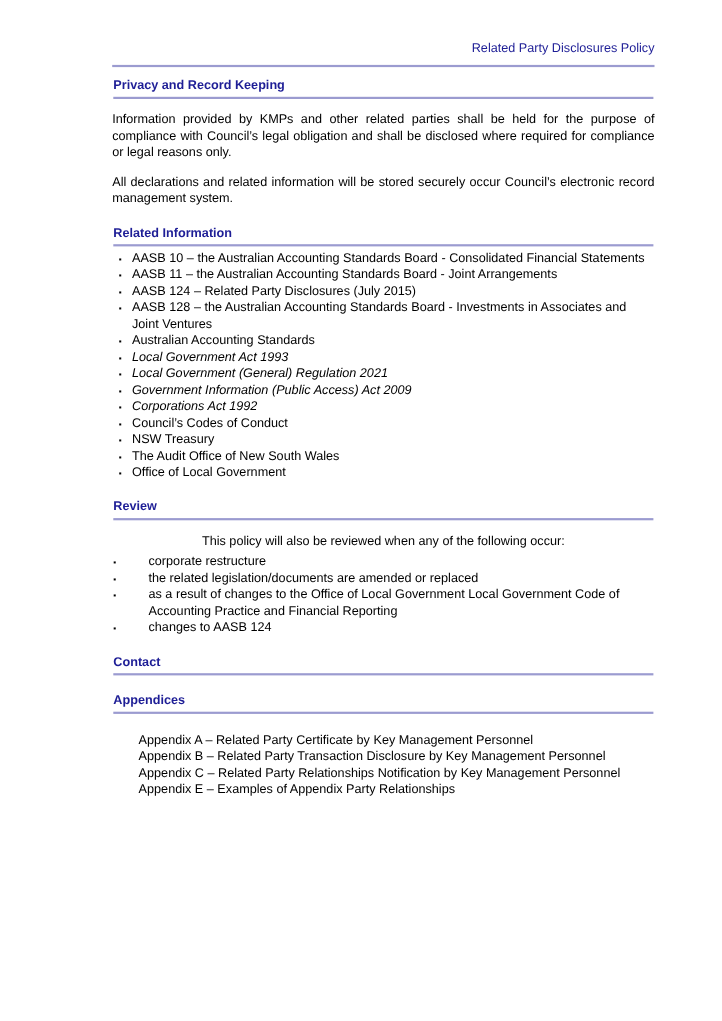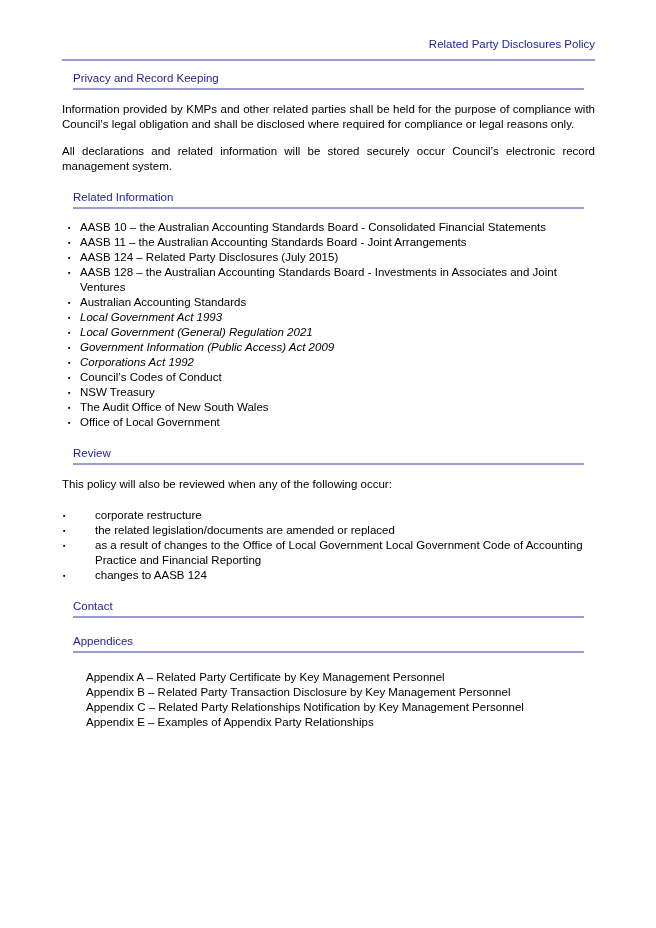--- a/index.html
+++ b/index.html
@@ -7,38 +7,39 @@
     position: relative;
     width: 656px;
     height: 784px;
     background: #ffffff;
     font-family: "Liberation Sans", sans-serif;
     font-size: 11.5px;
     line-height: 15px;
     color: #000000;
     overflow: hidden;
     box-sizing: border-box;
+    padding-left: 40px;
   }
   .content { padding: 37px 61px 0 62px; }
 
   .hdr-title {
     text-align: right;
     color: #1E1E96;
     padding-bottom: 7px;
     border-bottom: 2px solid #9B9BD0;
   }
 
   .section-heading {
     color: #1E1E96;
-    font-weight: normal;
+    font-weight: bold;
     font-size: 11.5px;
     line-height: 14px;
     border-bottom: 2px solid #9B9BD0;
     padding-bottom: 3px;
-    margin: 11px;
+    margin: 1px;
   }
   .mt-hdr { margin-top: 10px; }
   .mt-sec { margin-top: 16px; }
 
   .para { text-align: justify; margin: 12px 0 0 0; }
 
   .list { margin-top: 4px; }
   .li { display: flex; }
   .blt {
     flex: none;
@@ -129,21 +130,21 @@
         <span class="blt">▪</span>
         <span class="li-text">The Audit Office of New South Wales</span>
       </div>
       <div class="li">
         <span class="blt">▪</span>
         <span class="li-text">Office of Local Government</span>
       </div>
     </div>
 
     <div class="section-heading mt-sec">Review</div>
-    <p class="para" style="text-align:left; margin-bottom:16px;">This policy will also be reviewed when any of the following occur:</p>
+    <p class="para" style="text-align:center; margin-bottom:4px;">This policy will also be reviewed when any of the following occur:</p>
     <div class="list rv-list" style="margin-top:0;">
       <div class="li">
         <span class="blt">▪</span>
         <span class="li-text">corporate restructure</span>
       </div>
       <div class="li">
         <span class="blt">▪</span>
         <span class="li-text">the related legislation/documents are amended or replaced</span>
       </div>
       <div class="li">

